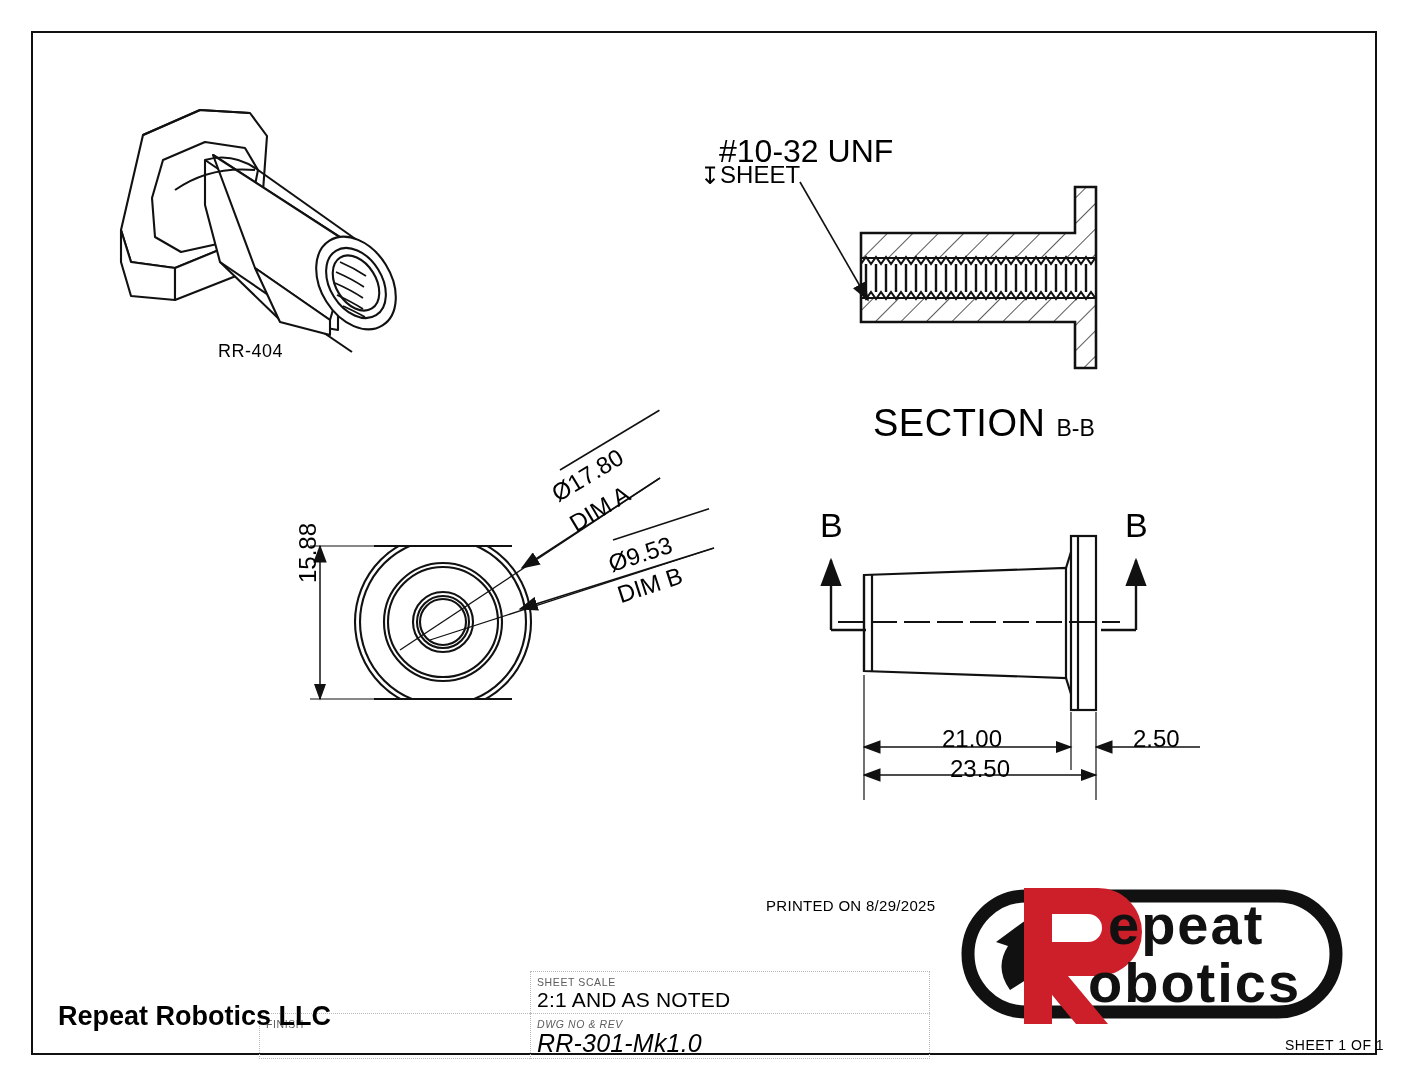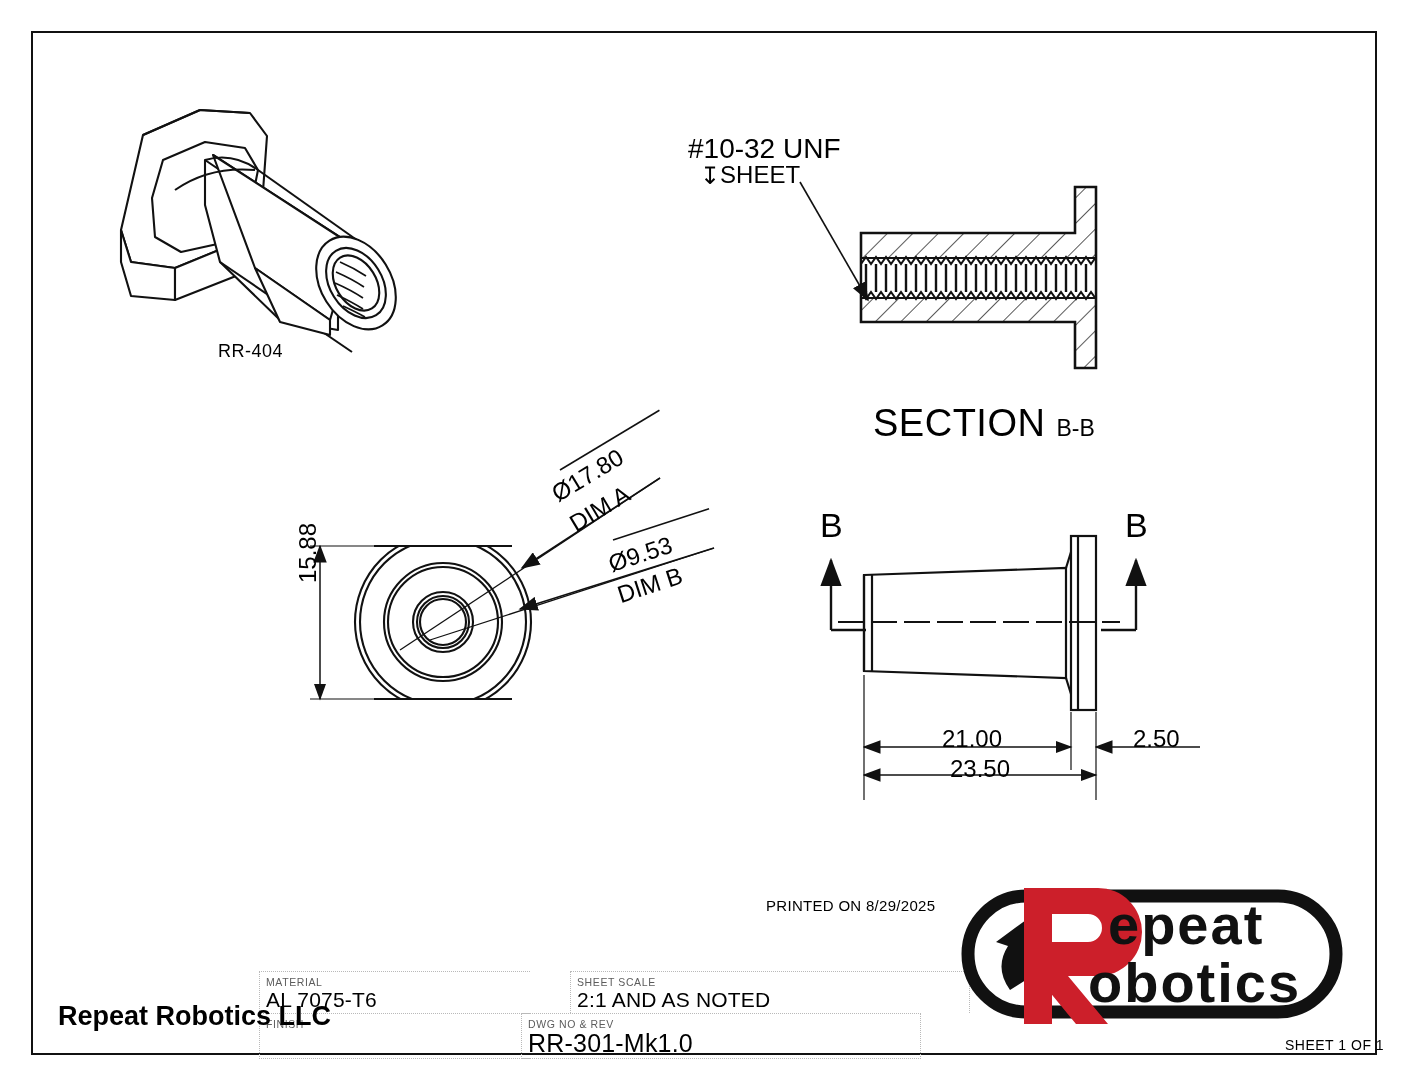--- a/index.html
+++ b/index.html
@@ -42,21 +42,21 @@
     line-height: 1;
   }
 
   
   #iso-label {
     left: 218px; top: 342px;
     font-size: 18px; letter-spacing: 0.5px;
   }
 
   
-  #thread-note-1 { left: 688px; top: 135px; font-size: 28px; }
+  #thread-note-1 { left: 719px; top: 135px; font-size: 32px; }
   #thread-note-2 { left: 700px; top: 163px; font-size: 24px; }
   #thread-depth-sym {
     display: inline-block;
     transform: translateY(1px);
   }
 
   
   #section-title {
     left: 873px; top: 404px;
     font-size: 38px; font-weight: 400; letter-spacing: 0.5px;
@@ -360,36 +360,32 @@
   <div class="dimtext" id="dim-2350">23.50</div>
 
   <div class="lbl" id="sec-arrow-b-left">B</div>
   <div class="lbl" id="sec-arrow-b-right">B</div>
 
   <div class="lbl" id="printed-on">PRINTED ON 8/29/2025</div>
 
   <div id="title-block">
 
 
-    <div class="tb-cell" style="left:0; top:52px; width:271px; height:42px;">
-      <div class="tb-label">MATERIAL</div>
-      <div class="tb-value" style="top:16px;">AL 7075-T6</div>
-    </div>
-
-    <div class="tb-cell tb-right-edge" style="left:271px; top:52px; width:400px; height:42px;margin-left:40px;">
+
+    <div class="tb-cell tb-right-edge" style="left:271px; top:52px; width:400px; height:42px;">
       <div class="tb-label">SHEET SCALE</div>
       <div class="tb-value" style="top:16px;">2:1 AND AS NOTED</div>
     </div>
 
     <div class="tb-cell tb-bottom-edge" style="left:0; top:94px; width:271px; height:46px;">
       <div class="tb-label">FINISH</div>
       <div class="tb-value" style="top:18px;"></div>
     </div>
 
-    <div class="tb-cell tb-right-edge tb-bottom-edge" style="left:262px; top:94px; width:400px; height:46px;">
+    <div class="tb-cell tb-right-edge tb-bottom-edge" style="left:271px; top:94px; width:400px; height:46px;font-style:italic;">
       <div class="tb-label">DWG  NO &amp; REV</div>
       <div class="tb-value" style="top:15px; font-size:25px;">RR-301-Mk1.0</div>
     </div>
   </div>
 
   <div id="logo-block">
     <svg viewBox="0 0 420 185" width="420" height="185">
 
       <path d="M78,24 L330,24 A58,58 0 0 1 330,140 L78,140 A58,58 0 0 1 78,24 Z" fill="none" stroke="#111111" stroke-width="13"></path>
 

